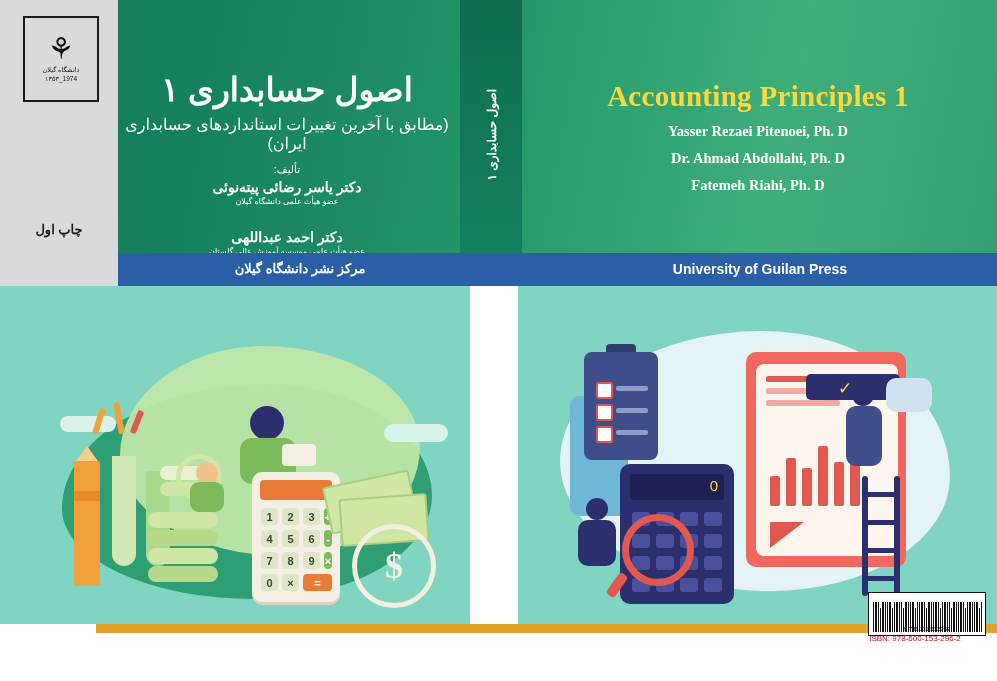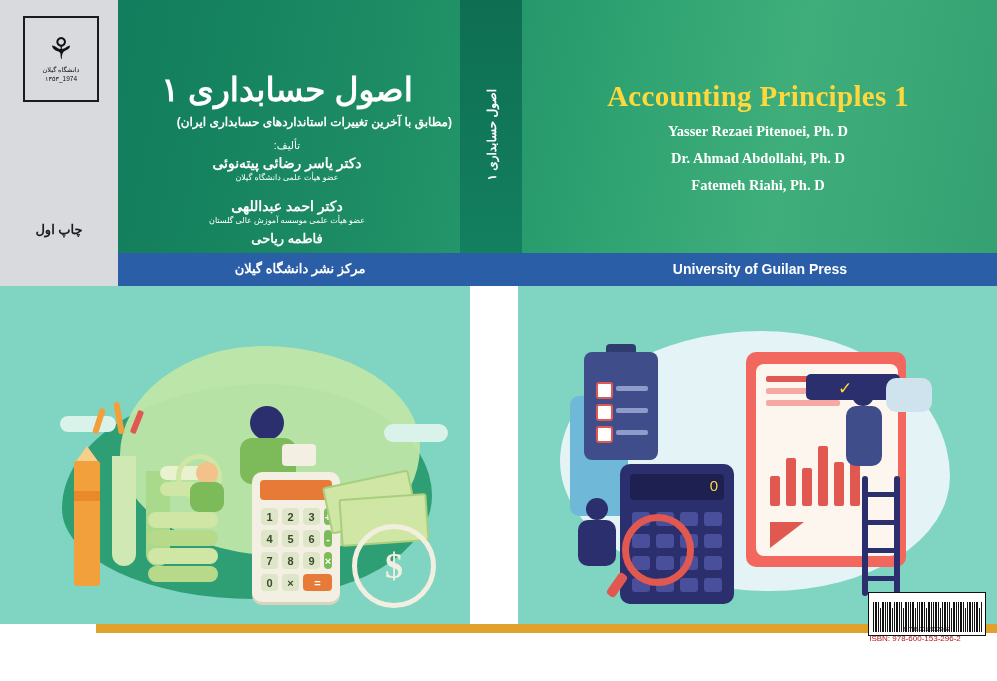--- a/index.html
+++ b/index.html
@@ -16,25 +16,25 @@
     display:flex;flex-direction:column;align-items:center;justify-content:center;color:#111;}
   .logo-glyph{font-size:30px;line-height:28px;color:#111;}
   .logo-t1{font-size:6.5px;margin-top:3px;letter-spacing:.3px;}
   .logo-t2{font-size:6.5px;margin-top:1px;letter-spacing:.3px;}
   .edition{position:absolute;left:0;top:222px;width:118px;text-align:center;font-size:13px;
     color:#1b1b1b;direction:rtl;font-weight:bold;}
 
   
   .fa-block{position:absolute;left:122px;top:70px;width:330px;text-align:center;direction:rtl;color:#fff;}
   .fa-title{font-size:33px;font-weight:bold;letter-spacing:0px;line-height:40px;}
-  .fa-sub{font-size:12px;font-weight:bold;margin-top:5px;text-align:right;}
+  .fa-sub{font-size:16px;font-weight:normal;margin-top:5px;}
   .fa-by{font-size:10.5px;margin-top:10px;}
   .fa-author{font-size:14px;font-weight:bold;margin-top:4px;}
   .fa-aff{font-size:8px;margin-top:2px;}
-  .fa-author2{font-size:14px;font-weight:bold;margin-top:16px;}
+  .fa-author2{font-size:14px;font-weight:bold;margin-top:23px;}
   .fa-author3{font-size:13px;font-weight:bold;margin-top:6px;}
 
   
   .spine-text{position:absolute;left:470px;top:75px;width:44px;height:120px;
     display:flex;align-items:center;justify-content:center;}
   .spine-text span{writing-mode:vertical-rl;transform:rotate(180deg);color:#fff;font-size:12px;
     direction:rtl;font-weight:bold;letter-spacing:1px;}
   .spine-text-2{position:absolute;left:478px;top:300px;width:28px;height:290px;
     display:flex;align-items:center;justify-content:center;}
   .spine-text-2 span{writing-mode:vertical-rl;transform:rotate(180deg);color:#2d8a66;font-size:11px;

